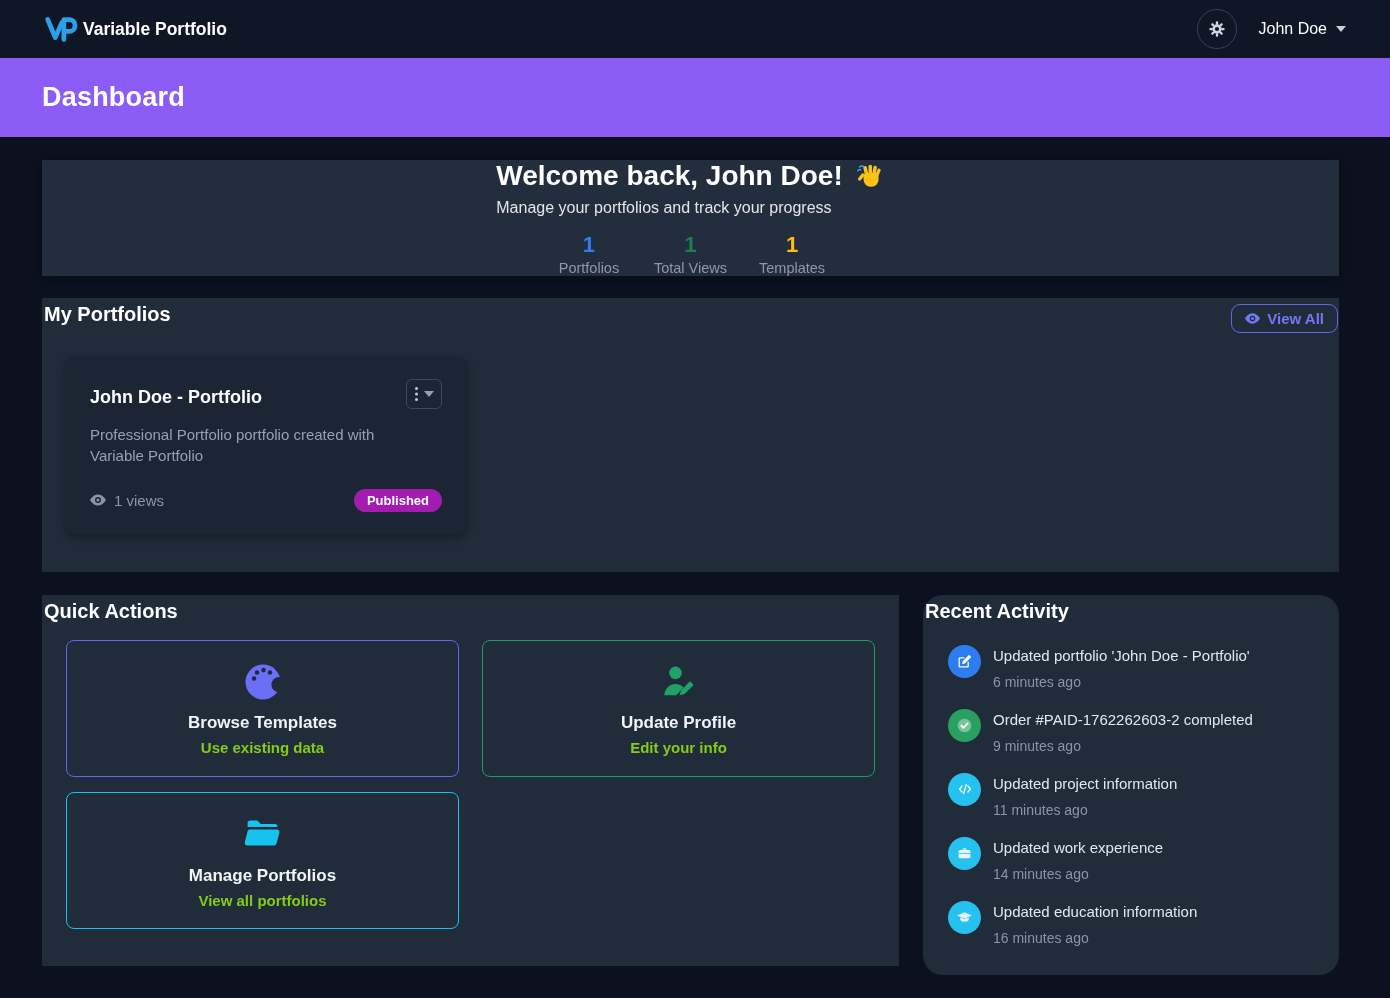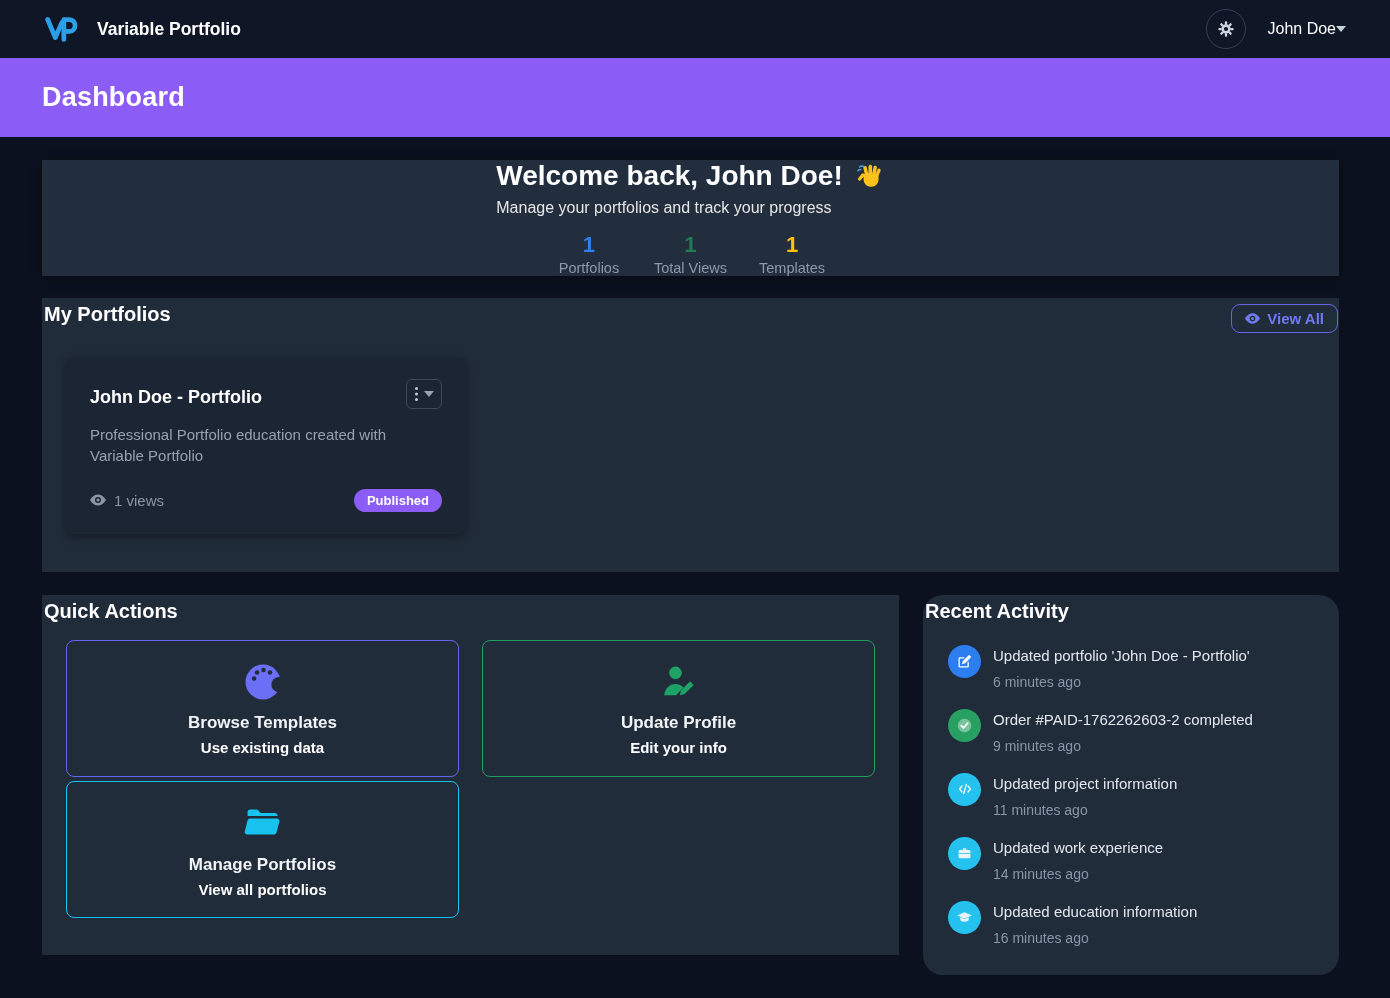--- a/index.html
+++ b/index.html
@@ -8,25 +8,25 @@
     background:#0b111e;
     font-family:"Liberation Sans", sans-serif;
     color:#fff;
   }
   
   .navbar {
     height:58px; background:#0f1726;
     display:flex; align-items:center; justify-content:space-between;
     padding:0 44px 0 42px;
   }
-  .brand { display:flex; align-items:center; gap:17px; font-size:17.5px; font-weight:700; cursor:pointer; }
+  .brand { display:flex; align-items:center; gap:3px; font-size:17.5px; font-weight:700; cursor:pointer; }
   .nav-right { display:flex; align-items:center; gap:22px; }
   .gear-btn { width:40px; height:40px; border-radius:50%; border:1px solid #35415a;
     display:flex; align-items:center; justify-content:center; cursor:pointer; background:transparent; }
-  .user-menu { display:flex; align-items:center; font-size:16px; font-weight:500; cursor:pointer; color:#fff; }
+  .user-menu { display:flex; align-items:center; gap:9px; font-size:16px; font-weight:500; cursor:pointer; color:#fff; }
   .caret { width:0; height:0; border-left:5px solid transparent; border-right:5px solid transparent; border-top:6px solid #c8d0dc; }
   
   .page-header { height:79px; background:#8b5cf6; display:flex; align-items:center; padding-left:42px; }
   .page-header h1 { font-size:27px; font-weight:600; letter-spacing:.2px; }
   
   .content { padding:23px 51px 0 42px; }
   .welcome-card {
     background:#222d3e; height:116px; box-shadow:0 2px 10px rgba(0,0,0,.35);
     display:flex; align-items:center; justify-content:space-between; padding:0 22px;flex-direction:column;
   }
@@ -49,34 +49,34 @@
   .portfolio-card { width:400px; background:#1b2533; border-radius:6px; margin:24px 0 0 24px;
     padding:22px 24px; box-shadow:0 3px 10px rgba(0,0,0,.4); }
   .mp-panel { padding-bottom:38px; }
   .pc-head { display:flex; justify-content:space-between; align-items:center; }
   .pc-title { font-size:18px; font-weight:700; padding-top:6px; }
   .menu-btn { width:36px; height:30px; border:1px solid #3e4a5c; border-radius:6px; background:transparent;
     display:flex; align-items:center; justify-content:center; gap:5px; cursor:pointer; color:#aab4c2; }
   .pc-desc { margin-top:15px; font-size:15px; color:#97a1b1; line-height:1.42; max-width:335px; }
   .pc-footer { margin-top:22px; display:flex; justify-content:space-between; align-items:center; }
   .views { display:flex; align-items:center; gap:8px; color:#8b95a5; font-size:15px; }
-  .badge-published { background:#8b5cf6; color:#fff; font-size:13px; font-weight:700;
+  .badge-published { background:#a21caf; color:#fff; font-size:13px; font-weight:700;
     border-radius:20px; padding:4px 13px; }
   
   .bottom-row { display:flex; gap:24px; margin-top:23px; align-items:flex-start; }
   .qa-panel { width:857px; padding-bottom:37px; margin-top:0; }
   .ra-panel { width:416px; padding-bottom:21px; margin-top:0;border-radius:20px; }
-  .qa-grid { display:grid; grid-template-columns:1fr 1fr; gap:4px 23px; margin:15px 24px 0 24px; }
+  .qa-grid { display:grid; grid-template-columns:1fr 1fr; gap:15px 23px; margin:15px 24px 0 24px; }
   .action-card { height:137px; border-radius:8px; background:transparent; cursor:pointer;
     display:flex; flex-direction:column; align-items:center; justify-content:center; }
   .ac-indigo { border:1px solid #6366f1; }
   .ac-green  { border:1px solid #1f9d61; }
   .ac-cyan   { border:1px solid #17c3ee; }
   .ac-title { font-size:17px; font-weight:700; margin-top:10px; color:#f2f5f8; }
-  .ac-sub { font-size:15px; font-weight:600; color:#ffffff; margin-top:6px; }
+  .ac-sub { font-size:15px; font-weight:600; color:#84cc16; margin-top:6px; }
   .ra-list { margin:20px 24px 0 25px; }
   .ra-item { display:flex; gap:12px; margin-bottom:19px; }
   .ra-item:last-child { margin-bottom:8px; }
   .ra-icon { width:33px; height:33px; border-radius:50%; flex:none;
     display:flex; align-items:center; justify-content:center; }
   .bg-blue { background:#2c7ef0; } .bg-green { background:#27a061; } .bg-cyan { background:#25c2ef; }
   .ra-text { font-size:15px; color:#e2e7ee; padding-top:2px; }
   .ra-time { font-size:14px; color:#8b95a5; margin-top:10px; }
   svg { display:block; }
 </style>
@@ -184,21 +184,21 @@
           <span>
             <svg width="5" height="16" viewBox="0 0 5 16" fill="#c3cbd7">
               <circle cx="2.5" cy="2.5" r="1.5"></circle>
                 <circle cx="2.5" cy="8" r="1.5"></circle>
                 <circle cx="2.5" cy="13.5" r="1.5"></circle>
             </svg>
           </span>
           <span class="caret" style="border-top-color:#97a1b1;"></span>
         </button>
       </div>
-      <div class="pc-desc">Professional Portfolio education created with Variable Portfolio</div>
+      <div class="pc-desc">Professional Portfolio portfolio created with Variable Portfolio</div>
       <div class="pc-footer">
         <div class="views">
           <span>
             <svg width="16" height="16" viewBox="0 0 16 16" fill="#8b95a5">
               <path fill-rule="evenodd" d="M0 8s3-5.5 8-5.5S16 8 16 8s-3 5.5-8 5.5S0 8 0 8zm8 3a3 3 0 1 0 0-6 3 3 0 0 0 0 6z"></path>
               <circle cx="8" cy="8" r="1.6"></circle>
             </svg>
           </span>
           <span>1 views</span>
         </div>

